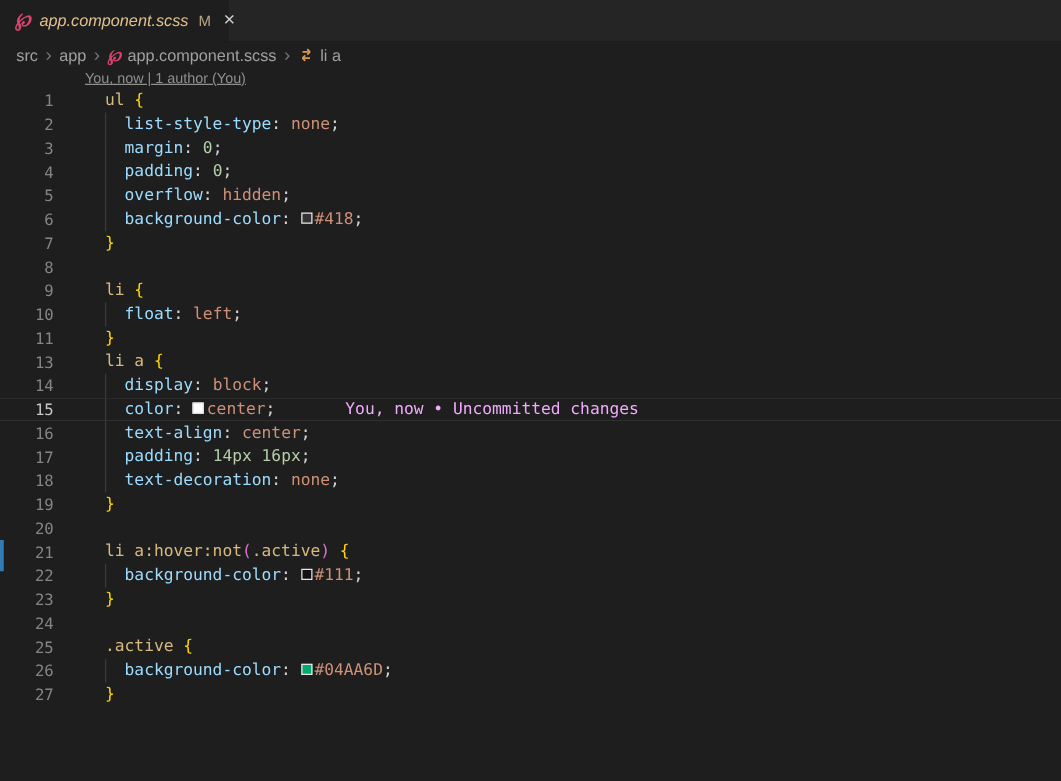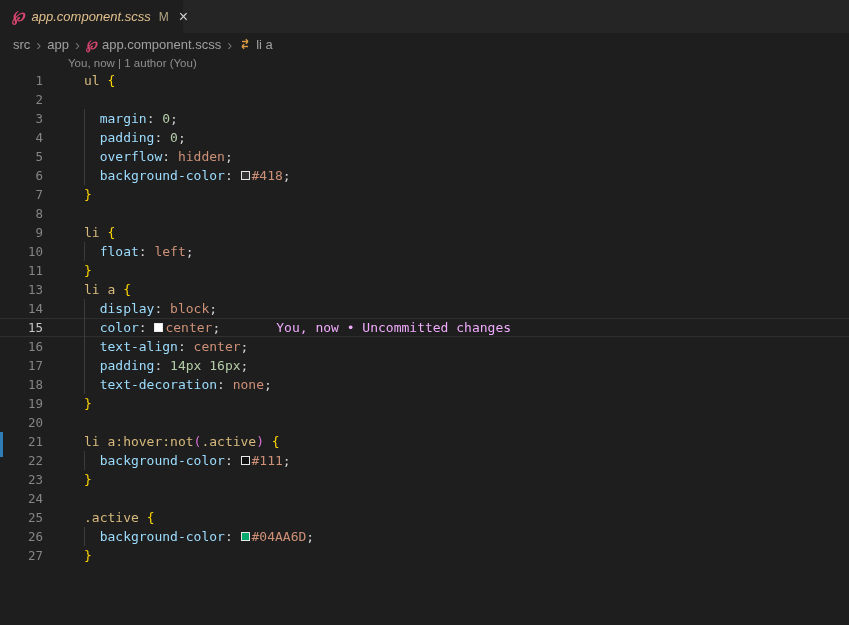--- a/index.html
+++ b/index.html
@@ -85,20 +85,21 @@
   
   .editor { position: relative; width: 100%; }
   .codelens {
     height: 15px;
     line-height: 15px;
     padding-left: 68px;
     font-size: 11.5px;
     color: #8f8f8f;
     cursor: pointer;
     margin-top: 1px;
+    text-decoration: underline;
   }
   .code-area {
     font-family: "DejaVu Sans Mono", monospace;
     font-size: 13px;
   }
   .code-line {
     display: flex;
     height: 19px;
     line-height: 19px;
     position: relative;
@@ -200,20 +201,21 @@
 
 <div class="editor">
   <div class="codelens">You, now | 1 author (You)</div>
   <div class="code-area">
       <div class="code-line">
         <span class="line-num">1</span>
         <span class="line-content"><span class="tk-sel">ul</span><span class="tk-fg"> </span><span class="tk-brace">{</span></span>
       </div>
       <div class="code-line">
         <span class="line-num">2</span>
+        <span class="line-content guided"><span class="tk-fg">  </span><span class="tk-prop">list-style-type</span><span class="tk-punct">:</span><span class="tk-fg"> </span><span class="tk-val">none</span><span class="tk-punct">;</span></span>
       </div>
       <div class="code-line">
         <span class="line-num">3</span>
         <span class="line-content guided"><span class="tk-fg">  </span><span class="tk-prop">margin</span><span class="tk-punct">:</span><span class="tk-fg"> </span><span class="tk-num">0</span><span class="tk-punct">;</span></span>
       </div>
       <div class="code-line">
         <span class="line-num">4</span>
         <span class="line-content guided"><span class="tk-fg">  </span><span class="tk-prop">padding</span><span class="tk-punct">:</span><span class="tk-fg"> </span><span class="tk-num">0</span><span class="tk-punct">;</span></span>
       </div>
       <div class="code-line">

